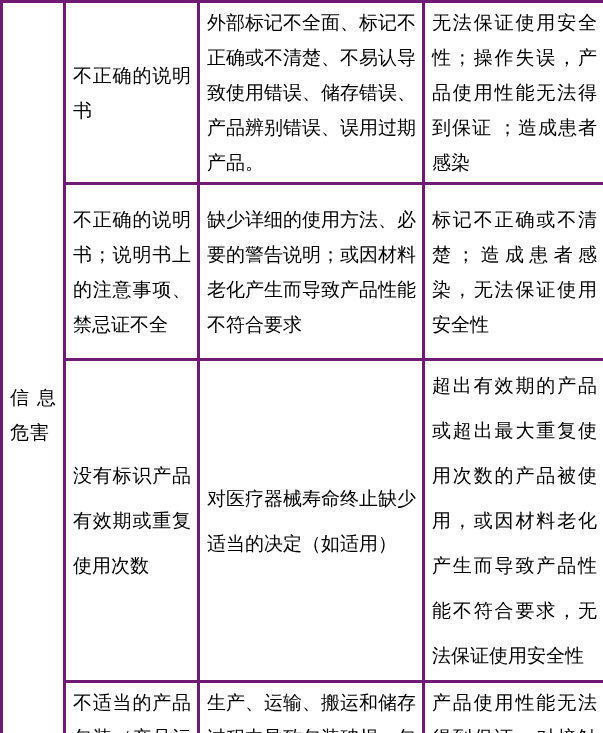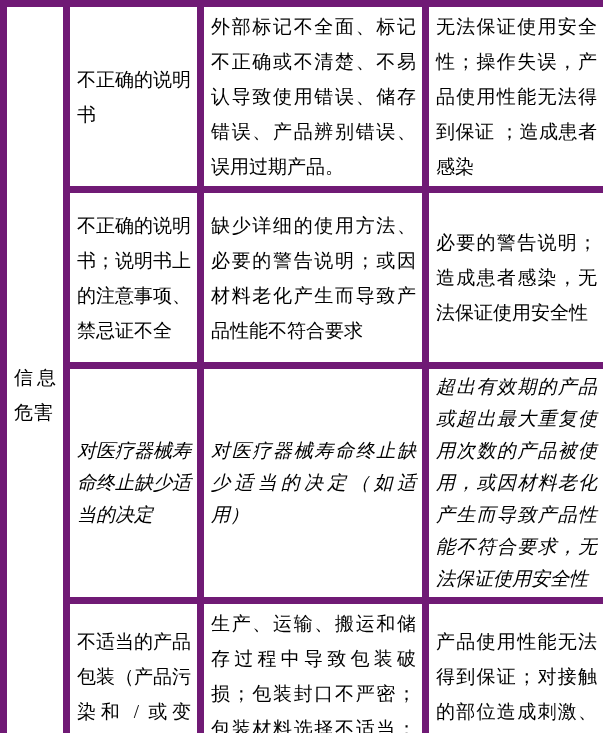--- a/index.html
+++ b/index.html
@@ -12,39 +12,38 @@
   }
   table.hazard-table {
     width: 603px;
     height: 733px;
     border-collapse: collapse;
     table-layout: fixed;
     border: 2px solid #000000;
     color: #000000;
   }
   table.hazard-table td {
-    border: 7px solid #701a75;
+    border: 3px solid #701a75;
     vertical-align: middle;
     font-size: 19px;
     line-height: 35px;
     text-align: justify;
     text-justify: inter-ideograph;
     padding: 2px 6px 2px 7px;
     overflow: hidden;
     word-break: break-all;
   }
   td.category-cell {
     text-align: center;
     padding: 2px 10px;
     line-height: 30px;
     letter-spacing: 1px;
   }
   tr.row-tight td {
-    line-height: 32px;
-    font-style: italic;
+    line-height: 45px;
   }
   col.c1 { width: 63px; }
   col.c2 { width: 134px; }
   col.c3 { width: 225px; }
   col.c4 { width: 181px; }
   tr.r1 { height: 177px; }
   tr.r2 { height: 176px; }
   tr.r3 { height: 231px; }
   tr.r4 { height: 147px; }
 </style>
@@ -61,24 +60,24 @@
   <tbody>
     <tr class="r1">
       <td class="category-cell" rowspan="4">信息危害</td>
       <td>不正确的说明书</td>
       <td>外部标记不全面、标记不正确或不清楚、不易认导致使用错误、储存错误、产品辨别错误、误用过期产品。</td>
       <td>无法保证使用安全性；操作失误，产品使用性能无法得到保证 ；造成患者感染</td>
     </tr>
     <tr class="r2">
       <td>不正确的说明书；说明书上的注意事项、禁忌证不全</td>
       <td>缺少详细的使用方法、必要的警告说明；或因材料老化产生而导致产品性能不符合要求</td>
-      <td>必要的警告说明；造成患者感染，无法保证使用安全性</td>
+      <td>标记不正确或不清楚；造成患者感染，无法保证使用安全性</td>
     </tr>
     <tr class="r3 row-tight">
-      <td>对医疗器械寿命终止缺少适当的决定</td>
+      <td>没有标识产品有效期或重复使用次数</td>
       <td>对医疗器械寿命终止缺少适当的决定（如适用）</td>
       <td>超出有效期的产品或超出最大重复使用次数的产品被使用，或因材料老化产生而导致产品性能不符合要求，无法保证使用安全性</td>
     </tr>
     <tr class="r4">
       <td>不适当的产品包装（产品污染和 / 或变性）</td>
       <td>生产、运输、搬运和储存过程中导致包装破损；包装封口不严密；包装材料选择不适当；使用前未检</td>
       <td>产品使用性能无法得到保证；对接触的部位造成刺激、过敏、感染</td>
     </tr>
   </tbody>
 </table>

